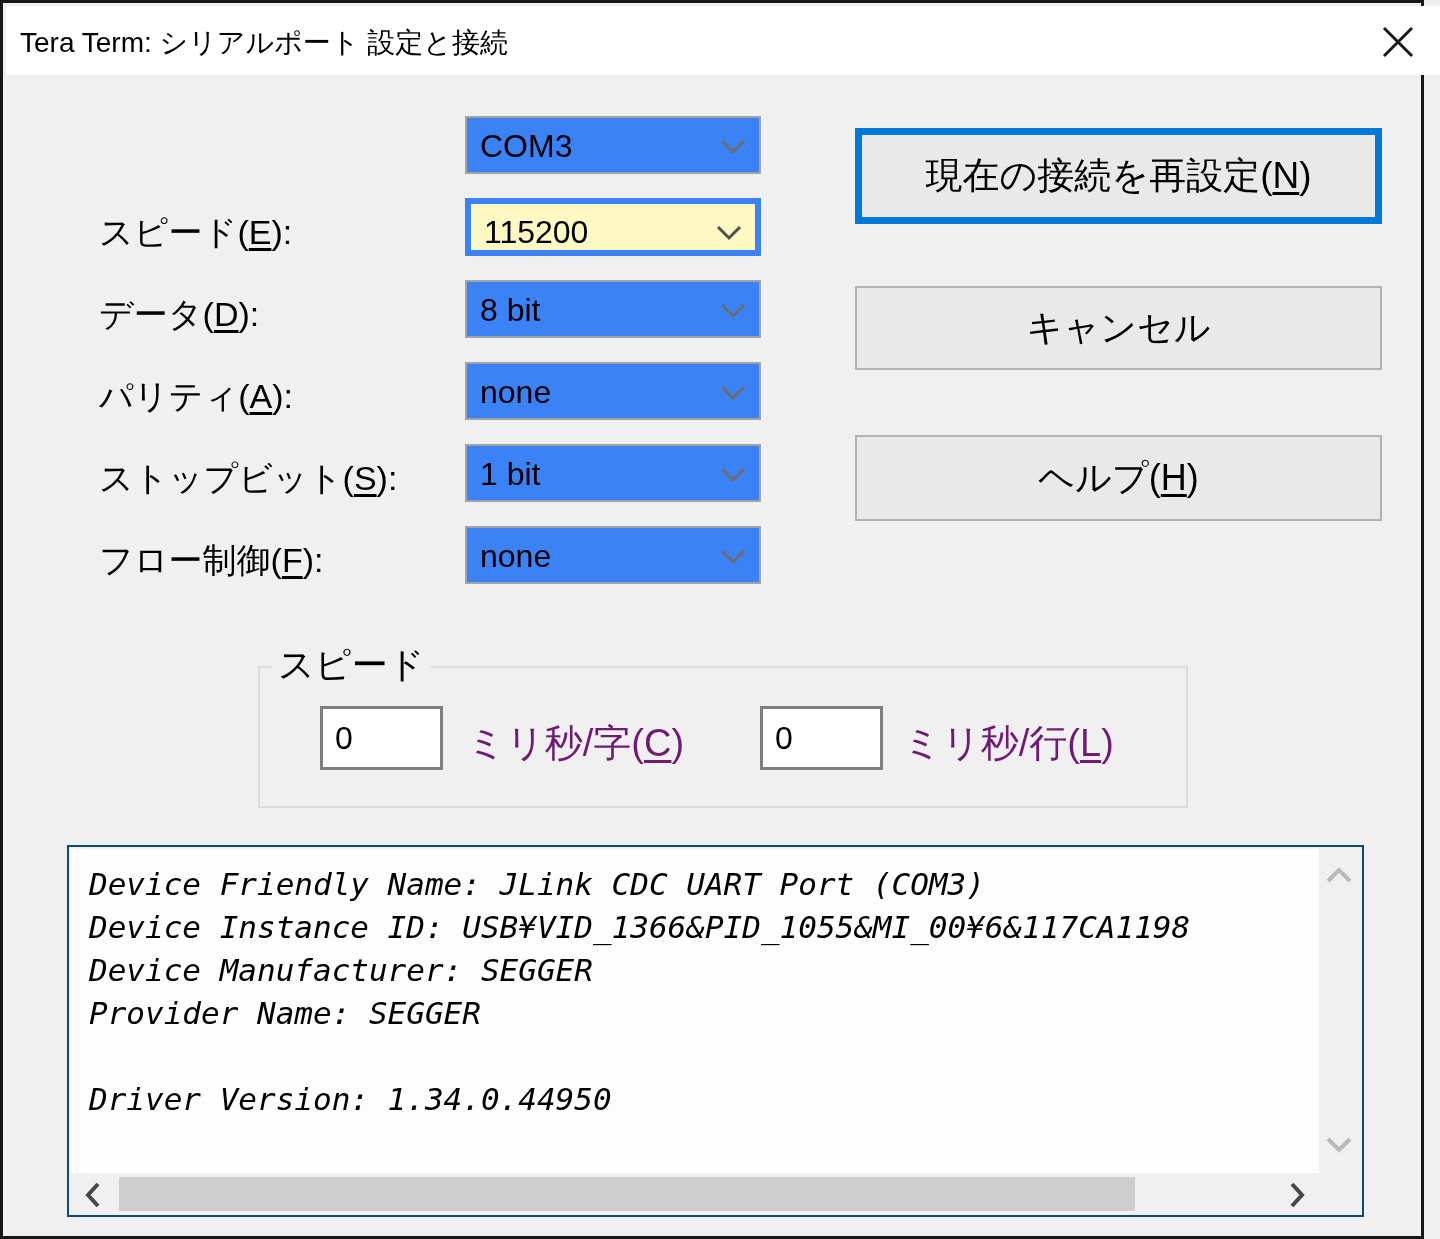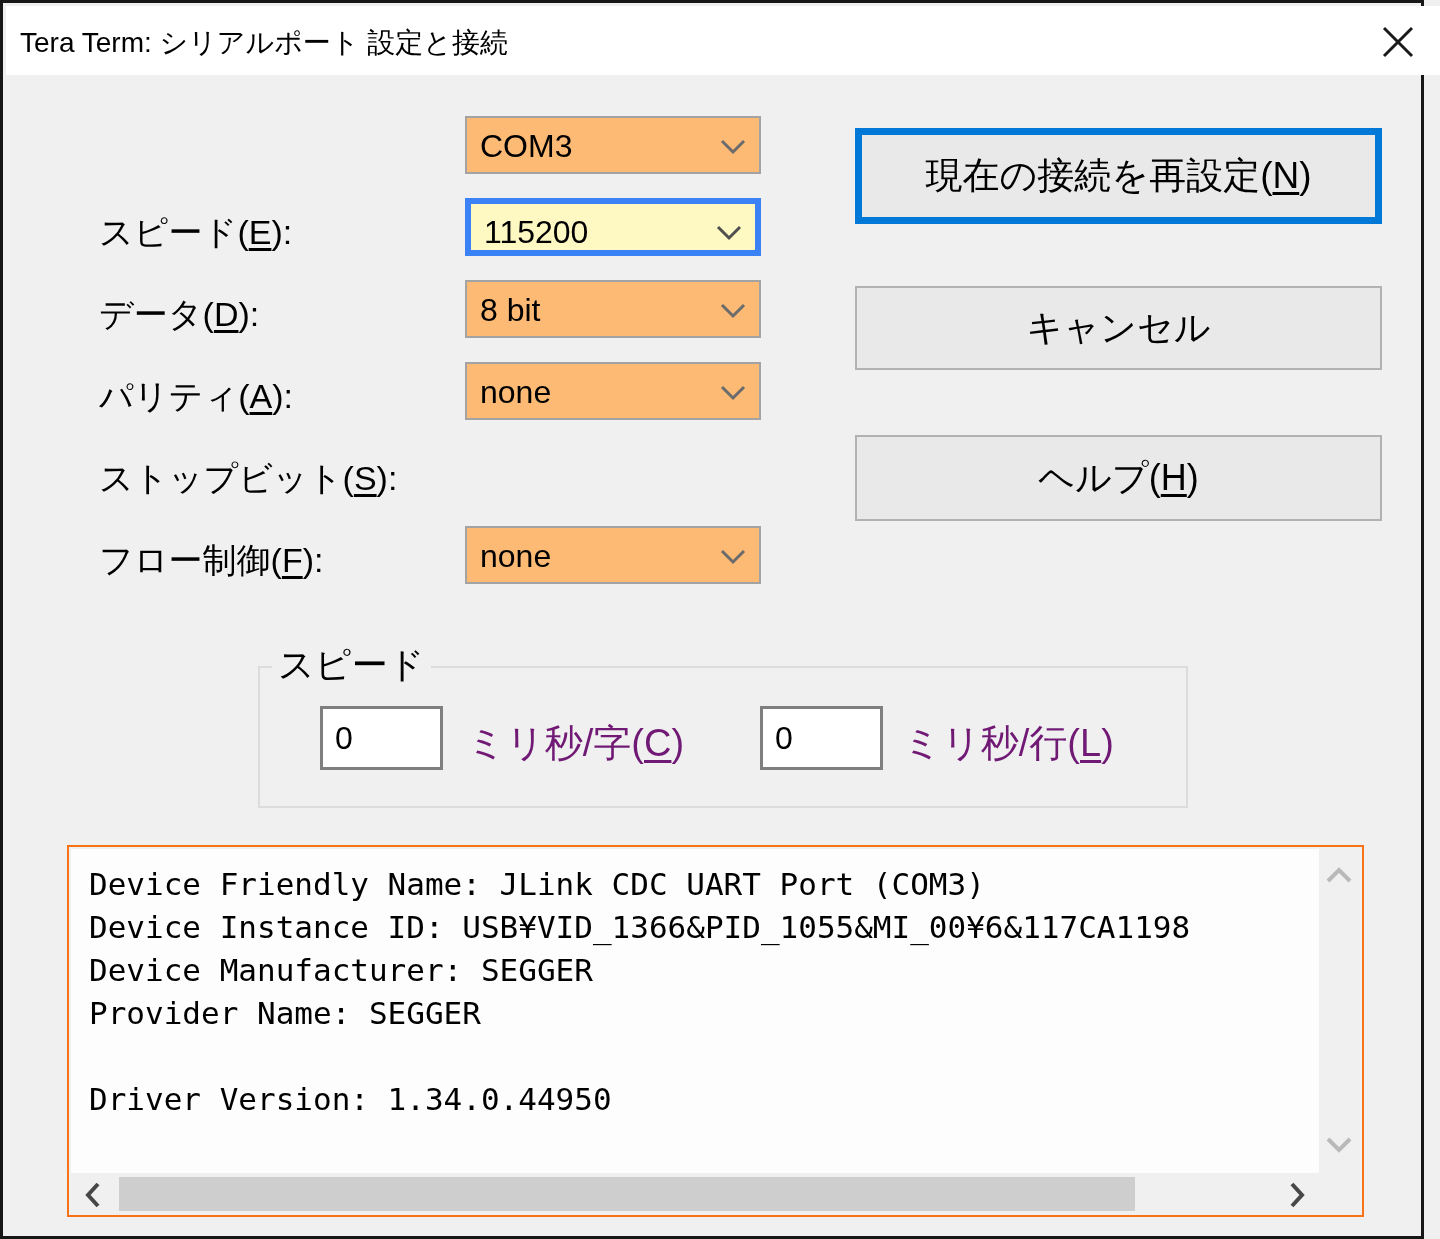--- a/index.html
+++ b/index.html
@@ -27,21 +27,21 @@
 
   
   .field-label {
     position:absolute; left:96px; font-size:34px; color:#000; white-space:nowrap;
   }
   .ukey { text-decoration:underline; text-underline-offset:4px; }
 
   
   .combo {
     position:absolute; left:462px; width:296px; height:58px; box-sizing:border-box;
-    border:2px solid #a3a3a3; background:#fdba74; cursor:default;
+    border:2px solid #a3a3a3; background:#3b82f6; cursor:default;
   }
   .combo.enabled { border:6px solid #3b82f6; background:#fef9c3; }
   .combo .combo-value {
     position:absolute; left:13px; top:10px; font-size:32px; color:#000; white-space:nowrap;
   }
   .combo .chev { position:absolute; right:12px; top:21px; }
 
   
   .btn {
     position:absolute; left:852px; width:527px; box-sizing:border-box;
@@ -64,21 +64,21 @@
     position:absolute; top:38px; width:123px; height:64px; box-sizing:border-box;
     border:3px solid #7f7f7f; background:#fff; font-size:32px; color:#000;
     padding:0 0 0 12px; font-family:"Liberation Sans","DejaVu Sans",sans-serif;
     outline:none;
   }
   .delay-label { position:absolute; top:50px; font-size:38px; color:#701a75; white-space:nowrap; }
 
   
   .listbox {
     position:absolute; left:64px; top:842px; width:1297px; height:372px;
-    box-sizing:border-box; border:2px solid #f97316; background:#f0f0f0;
+    box-sizing:border-box; border:2px solid #0c4a6e; background:#f0f0f0;font-style:italic;
   }
   .list-pane {
     position:absolute; left:2px; top:2px; width:1248px; height:324px;
     background:#fdfdfd; overflow:hidden;
   }
   .list-line {
     position:absolute; left:18px; white-space:nowrap;
     font-family:"DejaVu Sans Mono","Liberation Mono",monospace;
     font-size:31px; color:#000; line-height:43px; height:43px;
   }
@@ -125,20 +125,26 @@
       </svg>
   </div>
   <div class="combo" style="top:277px">
     <div class="combo-value">8 bit</div>
     <svg class="chev" width="28" height="16" viewBox="0 0 28 16">
         <polyline points="3,2 14,13 25,2" fill="none" stroke="#6b6b6b" stroke-width="3"></polyline>
       </svg>
   </div>
   <div class="combo" style="top:359px">
     <div class="combo-value">none</div>
+    <svg class="chev" width="28" height="16" viewBox="0 0 28 16">
+        <polyline points="3,2 14,13 25,2" fill="none" stroke="#6b6b6b" stroke-width="3"></polyline>
+      </svg>
+  </div>
+  <div class="combo" style="top:441px">
+    <div class="combo-value">1 bit</div>
     <svg class="chev" width="28" height="16" viewBox="0 0 28 16">
         <polyline points="3,2 14,13 25,2" fill="none" stroke="#6b6b6b" stroke-width="3"></polyline>
       </svg>
   </div>
   <div class="combo" style="top:523px">
     <div class="combo-value">none</div>
     <svg class="chev" width="28" height="16" viewBox="0 0 28 16">
         <polyline points="3,2 14,13 25,2" fill="none" stroke="#6b6b6b" stroke-width="3"></polyline>
       </svg>
   </div>

